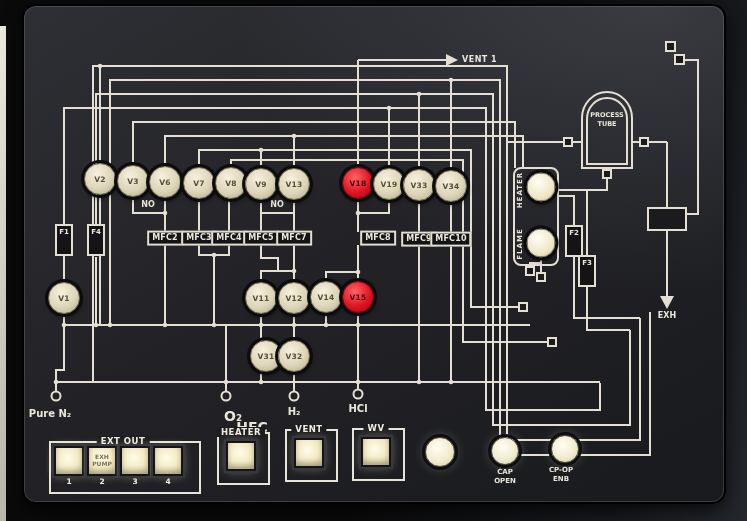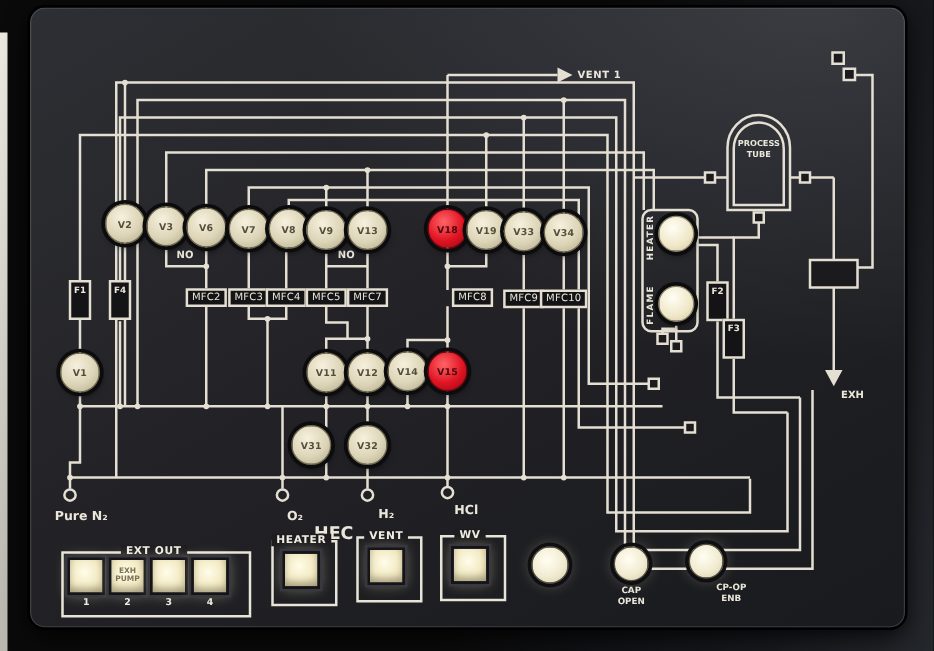--- a/index.html
+++ b/index.html
@@ -9,35 +9,35 @@
   .edge-light{position:absolute;left:0;top:26px;width:6px;height:495px;
          background:linear-gradient(#ecé9e1,#b9b6ae);background:linear-gradient(#ece9e1,#b9b6ae);}
   .panel{position:absolute;left:24px;top:6px;width:700px;height:496px;border-radius:12px;
          background:radial-gradient(ellipse 760px 520px at 90% 0%,rgba(132,142,155,.22),transparent 55%),
                     linear-gradient(150deg,#2e2f34,#232327 45%,#191a1d);
          box-shadow:0 0 0 2px #000, inset 0 0 0 1px rgba(210,210,205,.18), 0 6px 20px rgba(0,0,0,.85);}
   svg.sch{position:absolute;left:0;top:0;}
   .lbl{position:absolute;color:#eae6da;font-weight:bold;white-space:nowrap;}
   .pre{white-space:pre-line;text-align:center;}
   .ctr{transform:translate(-50%,-50%);}
-  .ctx{transform:translate(-50%,0);margin-left:15px;}
+  .ctx{transform:translate(-50%,0);}
   
   .v{position:absolute;width:30px;height:30px;border-radius:50%;transform:translate(-50%,-50%);
      display:flex;align-items:center;justify-content:center;
      font-size:7.5px;font-weight:bold;letter-spacing:.2px;
      box-shadow:0 0 0 3px #0c0c0e, 1px 3px 5px rgba(0,0,0,.55);}
   .v.beige{background:radial-gradient(circle at 40% 32%,#f6f0dd,#ddd5b8 55%,#b3ab8c);
      border:1px solid #6e английский;border:1px solid #6e684f;color:#544e3a;}
   .v.red{background:radial-gradient(circle at 40% 32%,#ff6467,#e01423 55%,#970712);
      border:1px solid #6d060e;color:#4c060c;}
   .v.ind{width:27px;height:27px;background:radial-gradient(circle at 40% 32%,#fffef4,#efe7c8 60%,#cfc6a2);
      border:1px solid #8c866c;color:transparent;}
   
   .mfc{position:absolute;transform:translate(-50%,-50%);border:2px solid #e4dfd2;background:#141417;
-       color:#eae6da;font-size:8px;font-weight:normal;letter-spacing:.2px;padding:1px 3px;line-height:1.1;}
+       color:#eae6da;font-size:8px;font-weight:bold;letter-spacing:.2px;padding:1px 3px;line-height:1.1;}
   .filter{position:absolute;width:18px;height:32px;transform:translate(-50%,-50%);box-sizing:border-box;
        border:2px solid #e4dfd2;background:#141417;color:#eae6da;font-size:7px;font-weight:bold;
        text-align:center;padding-top:2px;}
   
   .group-box{position:absolute;border:2px solid #e8e4d8;background:transparent;}
   .group-label{position:absolute;transform:translate(-50%,-50%);background:#1d1d20;padding:0 4px;
        color:#f0ede3;font-size:8.5px;font-weight:bold;letter-spacing:.5px;white-space:nowrap;}
   .sq-btn{position:absolute;width:26px;height:26px;transform:translate(-50%,-50%);
        background:radial-gradient(circle at 45% 38%,#fffde9,#f2e9c2 55%,#cfc69c);
        border:2px solid #141419;box-shadow:0 0 0 2px #38383e, 0 0 10px rgba(255,248,200,.4), inset 0 -4px 5px rgba(0,0,0,.22);
@@ -249,21 +249,21 @@
   <div class="v beige" style="left:294px;top:298px">
       <span>V12</span>
     </div>
   <div class="v beige" style="left:326px;top:297px">
       <span>V14</span>
     </div>
   <div class="v red" style="left:358px;top:297px">
       <span>V15</span>
     </div>
 
-  <div class="v beige" style="left:249px;top:356px">
+  <div class="v beige" style="left:266px;top:356px">
       <span>V31</span>
     </div>
   <div class="v beige" style="left:294px;top:356px">
       <span>V32</span>
     </div>
   <div class="v beige" style="left:64px;top:298px">
       <span>V1</span>
     </div>
 
   <div class="v beige ind" style="left:541px;top:187px"></div>
@@ -277,21 +277,21 @@
   <div class="mfc" style="left:378px;top:238px">MFC8</div>
   <div class="mfc" style="left:419px;top:239px">MFC9</div>
   <div class="mfc" style="left:451px;top:239px">MFC10</div>
 
   <div class="filter" style="left:64px;top:240px"><span>F1</span></div>
   <div class="filter" style="left:96px;top:240px"><span>F4</span></div>
   <div class="filter" style="left:574px;top:241px"><span>F2</span></div>
   <div class="filter" style="left:587px;top:271px"><span>F3</span></div>
 
   <div class="lbl ctx" style="left:50px;top:408px;font-size:10px">Pure N₂</div>
-  <div class="lbl ctx" style="left:221px;top:408px;font-size:10px">O₂</div>
+  <div class="lbl ctx" style="left:233px;top:408px;font-size:14px">O₂</div>
   <div class="lbl ctx" style="left:294px;top:406px;font-size:10px">H₂</div>
   <div class="lbl ctx" style="left:358px;top:403px;font-size:10px">HCl</div>
 
   <div class="group-box" style="left:49px;top:441px;width:148px;height:49px"></div>
   <div class="group-label" style="left:123px;top:441px">EXT OUT</div>
   <div class="sq-btn" style="left:69px;top:461px"><span></span></div>
   <div class="sq-btn" style="left:102px;top:461px"><span>EXH
 PUMP</span></div>
   <div class="sq-btn" style="left:135px;top:461px"><span></span></div>
   <div class="sq-btn" style="left:168px;top:461px"><span></span></div>
@@ -311,15 +311,15 @@
 
   <div class="group-box" style="left:352px;top:428px;width:49px;height:49px"></div>
   <div class="group-label" style="left:376px;top:428px">WV</div>
   <div class="sq-btn" style="left:376px;top:452px"></div>
 
   <div class="rnd-btn" style="left:440px;top:452px;width:28px;height:28px"></div>
   <div class="rnd-btn" style="left:505px;top:451px;width:26px;height:26px"></div>
   <div class="btn-label" style="left:505px;top:468px">CAP
 OPEN</div>
   <div class="rnd-btn" style="left:565px;top:449px;width:26px;height:26px"></div>
-  <div class="btn-label" style="left:585px;top:466px">CP-OP
+  <div class="btn-label" style="left:561px;top:466px">CP-OP
 ENB</div>
 </div>
 
 </body></html>

